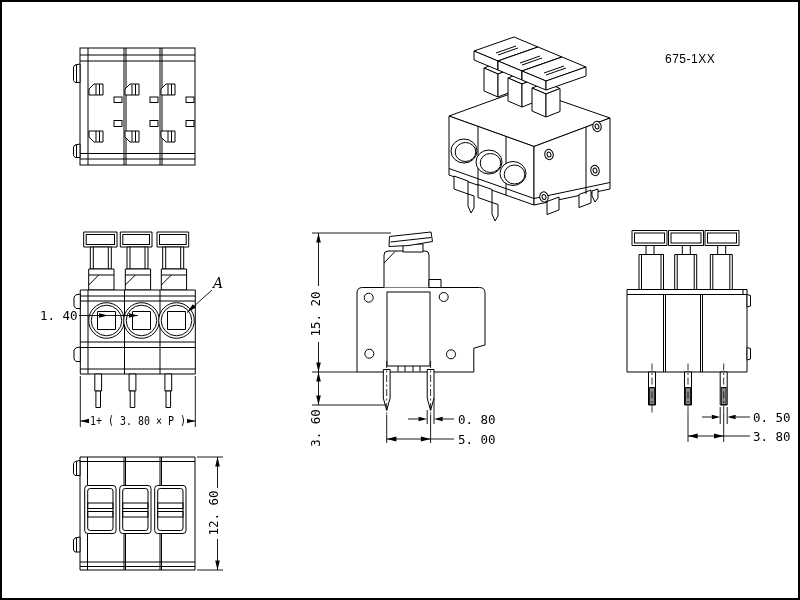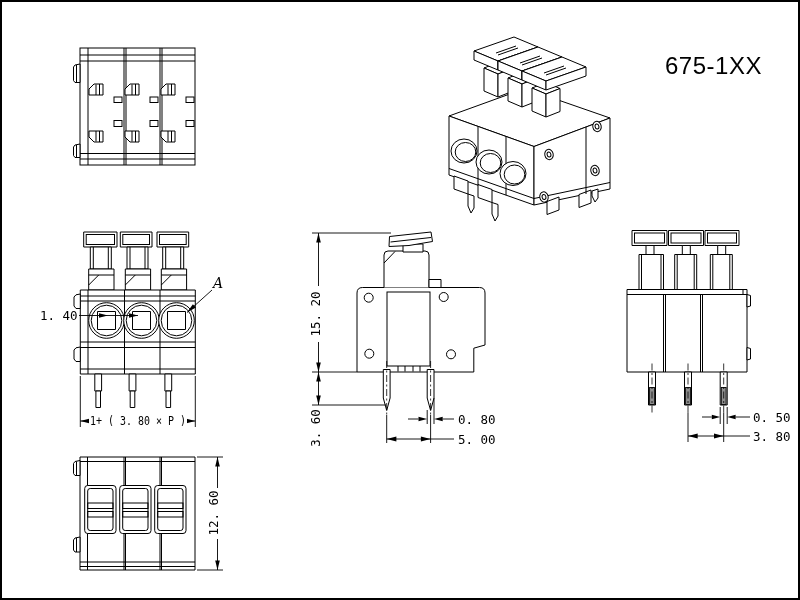--- a/index.html
+++ b/index.html
@@ -7,21 +7,21 @@
          border:2px solid #000;overflow:hidden;font-family:"Liberation Sans",sans-serif;}
   .stage svg{position:absolute;left:0;top:0;}
   .ln{stroke:#000;stroke-width:1;fill:none;}
   .tn{stroke:#000;stroke-width:0.9;fill:none;}
   .fw{fill:#fff;stroke:#000;stroke-width:1;stroke-linejoin:round;}
   .ar{fill:#000;stroke:none;}
   .cl{stroke:#000;stroke-width:0.8;fill:none;stroke-dasharray:7 2.5 2 2.5;}
   .gy{fill:#8f8f8f;stroke:#000;stroke-width:0.9;}
   .dim{font:12.5px "DejaVu Sans Mono",monospace;fill:#000;}
   .lbl{font:italic 14px "DejaVu Serif",serif;fill:#000;}
-  .part-number{position:absolute;left:663px;top:50px;font-size:24px;letter-spacing:0.5px;color:#000;}
+  .part-number{position:absolute;left:663px;top:50px;font-size:12px;letter-spacing:0.5px;color:#000;}
 </style>
 </head>
 <body>
 
 <div class="stage">
 <svg width="800" height="600" viewBox="0 0 800 600">
 
   <g>
     <rect class="ln" x="78" y="46" width="115" height="117"></rect>
     <line class="ln" x1="78" y1="53" x2="193" y2="53"></line>

